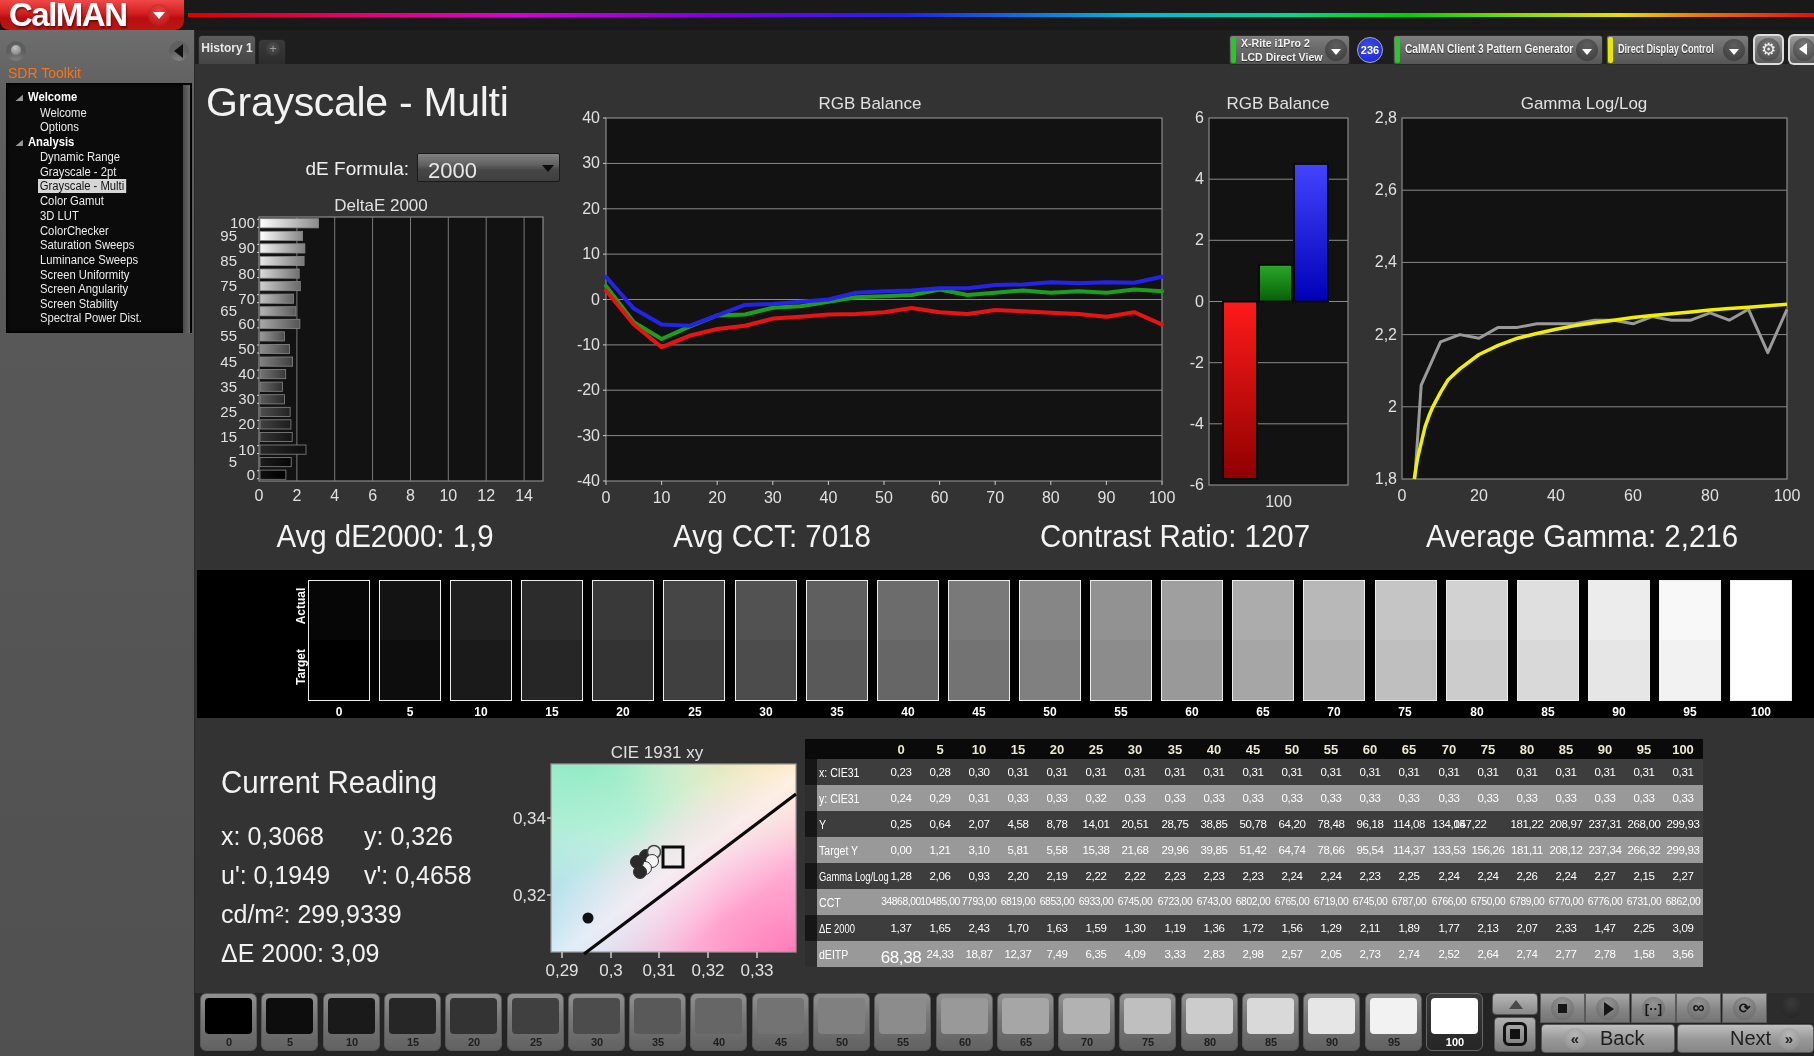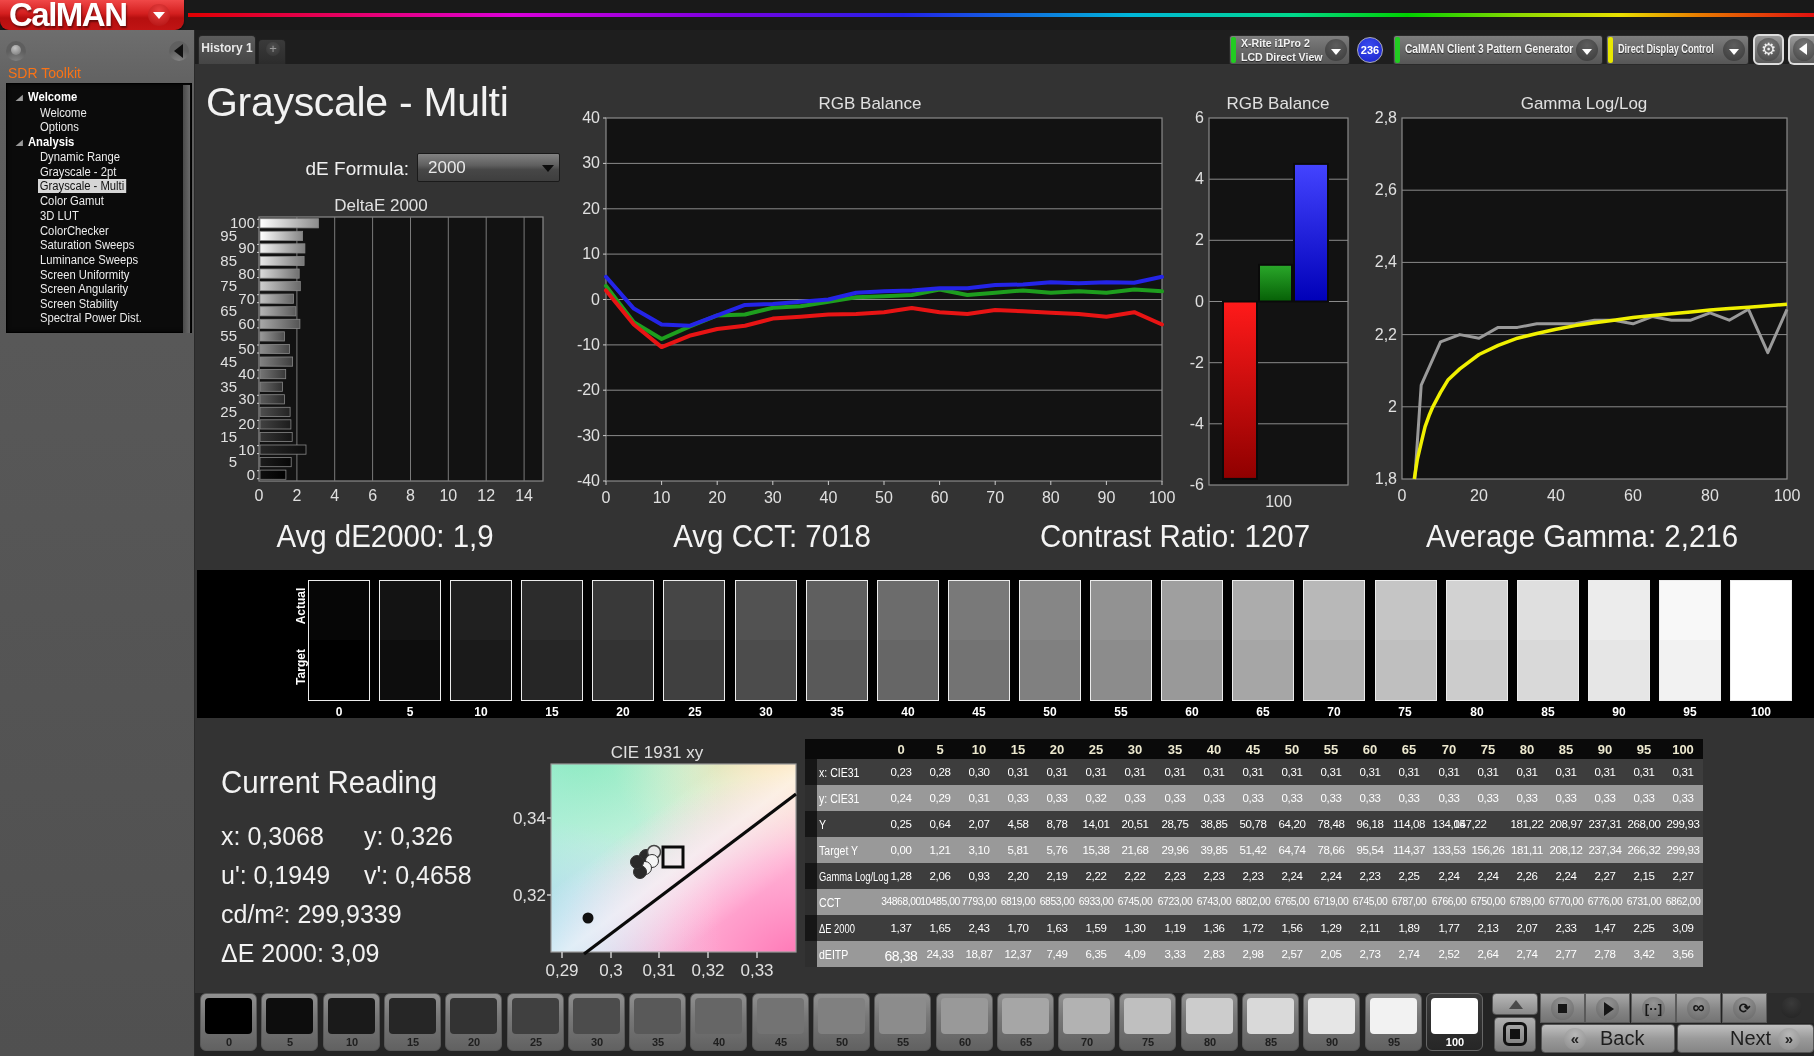--- a/index.html
+++ b/index.html
@@ -71,21 +71,21 @@
 <div class="abs" style="left:33px;top:169px;font-size:12.5px;color:#ececec;white-space:nowrap;transform:scaleX(0.9);transform-origin:0 0">Luminance Sweeps</div>
 <div class="abs" style="left:33px;top:184px;font-size:12.5px;color:#ececec;white-space:nowrap;transform:scaleX(0.9);transform-origin:0 0">Screen Uniformity</div>
 <div class="abs" style="left:33px;top:198px;font-size:12.5px;color:#ececec;white-space:nowrap;transform:scaleX(0.9);transform-origin:0 0">Screen Angularity</div>
 <div class="abs" style="left:33px;top:213px;font-size:12.5px;color:#ececec;white-space:nowrap;transform:scaleX(0.9);transform-origin:0 0">Screen Stability</div>
 <div class="abs" style="left:33px;top:227px;font-size:12.5px;color:#ececec;white-space:nowrap;transform:scaleX(0.9);transform-origin:0 0">Spectral Power Dist.</div>
 <div class="abs" style="left:176px;top:1px;width:7px;height:248px;background:linear-gradient(90deg,#4a4a4a,#6a6a6a)"></div>
 </div>
 <div class="abs" style="left:206px;top:79px;font-size:41px;color:#f2f2f2;letter-spacing:-0.3px">Grayscale - Multi</div>
 <div class="abs" style="left:409px;top:158px;font-size:19px;color:#f0f0f0;transform:translateX(-100%)">dE Formula:</div>
 <div class="abs" style="left:417px;top:153px;width:143px;height:29px;background:linear-gradient(180deg,#828282 0%,#5f5f5f 42%,#474747 58%,#3e3e3e 100%);border:1px solid #1a1a1a;border-radius:2px">
-      <div class="abs" style="left:10px;top:4px;font-size:17px;color:#e8e8e8">2000</div>
+      <div class="abs" style="left:10px;top:4px;font-size:22px;color:#e8e8e8">2000</div>
       <div class="abs" style="left:124px;top:11px;width:0;height:0;border-left:6px solid transparent;border-right:6px solid transparent;border-top:7px solid #0d0d0d"></div>
     </div>
 <svg class="abs" style="left:195px;top:193px" width="370" height="312" viewBox="0 0 370 312">
       <text x="186" y="18" font-size="17" fill="#e0e0e0" text-anchor="middle">DeltaE 2000</text>
       <rect x="64" y="24" width="284" height="264" fill="#121212" stroke="#8a8a8a" stroke-width="1.2"></rect>
       <line x1="101.9" y1="24" x2="101.9" y2="288" stroke="#7a7a7a" stroke-width="1"></line>
       <line x1="139.7" y1="24" x2="139.7" y2="288" stroke="#7a7a7a" stroke-width="1"></line>
       <line x1="177.6" y1="24" x2="177.6" y2="288" stroke="#7a7a7a" stroke-width="1"></line>
       <line x1="215.5" y1="24" x2="215.5" y2="288" stroke="#7a7a7a" stroke-width="1"></line>
       <line x1="253.3" y1="24" x2="253.3" y2="288" stroke="#7a7a7a" stroke-width="1"></line>
@@ -578,21 +578,21 @@
 <div class="abs" style="left:800px;top:79px;transform:translateX(-50%);font-size:11.5px;letter-spacing:-0.4px;color:#fff;white-space:nowrap">237,31</div>
 <div class="abs" style="left:839px;top:79px;transform:translateX(-50%);font-size:11.5px;letter-spacing:-0.4px;color:#fff;white-space:nowrap">268,00</div>
 <div class="abs" style="left:878px;top:79px;transform:translateX(-50%);font-size:11.5px;letter-spacing:-0.4px;color:#fff;white-space:nowrap">299,93</div>
 <div class="abs" style="left:0;top:98px;width:898px;height:26px;background:#999999"></div>
 <div class="abs" style="left:0;top:98px;width:12px;height:26px;background:#2e2e2e"></div>
 <div class="abs" style="left:14px;top:105px;font-size:12px;color:#fff;white-space:nowrap;transform:scaleX(0.88);transform-origin:0 50%">Target Y</div>
 <div class="abs" style="left:96px;top:105px;transform:translateX(-50%);font-size:11.5px;letter-spacing:-0.4px;color:#fff;white-space:nowrap">0,00</div>
 <div class="abs" style="left:135px;top:105px;transform:translateX(-50%);font-size:11.5px;letter-spacing:-0.4px;color:#fff;white-space:nowrap">1,21</div>
 <div class="abs" style="left:174px;top:105px;transform:translateX(-50%);font-size:11.5px;letter-spacing:-0.4px;color:#fff;white-space:nowrap">3,10</div>
 <div class="abs" style="left:213px;top:105px;transform:translateX(-50%);font-size:11.5px;letter-spacing:-0.4px;color:#fff;white-space:nowrap">5,81</div>
-<div class="abs" style="left:252px;top:105px;transform:translateX(-50%);font-size:11.5px;letter-spacing:-0.4px;color:#fff;white-space:nowrap">5,76</div>
+<div class="abs" style="left:252px;top:105px;transform:translateX(-50%);font-size:11.5px;letter-spacing:-0.4px;color:#fff;white-space:nowrap">5,58</div>
 <div class="abs" style="left:291px;top:105px;transform:translateX(-50%);font-size:11.5px;letter-spacing:-0.4px;color:#fff;white-space:nowrap">15,38</div>
 <div class="abs" style="left:330px;top:105px;transform:translateX(-50%);font-size:11.5px;letter-spacing:-0.4px;color:#fff;white-space:nowrap">21,68</div>
 <div class="abs" style="left:370px;top:105px;transform:translateX(-50%);font-size:11.5px;letter-spacing:-0.4px;color:#fff;white-space:nowrap">29,96</div>
 <div class="abs" style="left:409px;top:105px;transform:translateX(-50%);font-size:11.5px;letter-spacing:-0.4px;color:#fff;white-space:nowrap">39,85</div>
 <div class="abs" style="left:448px;top:105px;transform:translateX(-50%);font-size:11.5px;letter-spacing:-0.4px;color:#fff;white-space:nowrap">51,42</div>
 <div class="abs" style="left:487px;top:105px;transform:translateX(-50%);font-size:11.5px;letter-spacing:-0.4px;color:#fff;white-space:nowrap">64,74</div>
 <div class="abs" style="left:526px;top:105px;transform:translateX(-50%);font-size:11.5px;letter-spacing:-0.4px;color:#fff;white-space:nowrap">78,66</div>
 <div class="abs" style="left:565px;top:105px;transform:translateX(-50%);font-size:11.5px;letter-spacing:-0.4px;color:#fff;white-space:nowrap">95,54</div>
 <div class="abs" style="left:604px;top:105px;transform:translateX(-50%);font-size:11.5px;letter-spacing:-0.4px;color:#fff;white-space:nowrap">114,37</div>
 <div class="abs" style="left:644px;top:105px;transform:translateX(-50%);font-size:11.5px;letter-spacing:-0.4px;color:#fff;white-space:nowrap">133,53</div>
@@ -670,40 +670,40 @@
 <div class="abs" style="left:644px;top:183px;transform:translateX(-50%);font-size:11.5px;letter-spacing:-0.4px;color:#fff;white-space:nowrap">1,77</div>
 <div class="abs" style="left:683px;top:183px;transform:translateX(-50%);font-size:11.5px;letter-spacing:-0.4px;color:#fff;white-space:nowrap">2,13</div>
 <div class="abs" style="left:722px;top:183px;transform:translateX(-50%);font-size:11.5px;letter-spacing:-0.4px;color:#fff;white-space:nowrap">2,07</div>
 <div class="abs" style="left:761px;top:183px;transform:translateX(-50%);font-size:11.5px;letter-spacing:-0.4px;color:#fff;white-space:nowrap">2,33</div>
 <div class="abs" style="left:800px;top:183px;transform:translateX(-50%);font-size:11.5px;letter-spacing:-0.4px;color:#fff;white-space:nowrap">1,47</div>
 <div class="abs" style="left:839px;top:183px;transform:translateX(-50%);font-size:11.5px;letter-spacing:-0.4px;color:#fff;white-space:nowrap">2,25</div>
 <div class="abs" style="left:878px;top:183px;transform:translateX(-50%);font-size:11.5px;letter-spacing:-0.4px;color:#fff;white-space:nowrap">3,09</div>
 <div class="abs" style="left:0;top:202px;width:898px;height:26px;background:#999999"></div>
 <div class="abs" style="left:0;top:202px;width:12px;height:26px;background:#2e2e2e"></div>
 <div class="abs" style="left:14px;top:209px;font-size:12px;color:#fff;white-space:nowrap;transform:scaleX(0.88);transform-origin:0 50%">dEITP</div>
-<div class="abs" style="left:96px;top:209px;transform:translateX(-50%);font-size:14px;letter-spacing:-0.4px;color:#fff;white-space:nowrap">68,38</div>
+<div class="abs" style="left:96px;top:209px;transform:translateX(-50%);font-size:17px;letter-spacing:-0.4px;color:#fff;white-space:nowrap">68,38</div>
 <div class="abs" style="left:135px;top:209px;transform:translateX(-50%);font-size:11.5px;letter-spacing:-0.4px;color:#fff;white-space:nowrap">24,33</div>
 <div class="abs" style="left:174px;top:209px;transform:translateX(-50%);font-size:11.5px;letter-spacing:-0.4px;color:#fff;white-space:nowrap">18,87</div>
 <div class="abs" style="left:213px;top:209px;transform:translateX(-50%);font-size:11.5px;letter-spacing:-0.4px;color:#fff;white-space:nowrap">12,37</div>
 <div class="abs" style="left:252px;top:209px;transform:translateX(-50%);font-size:11.5px;letter-spacing:-0.4px;color:#fff;white-space:nowrap">7,49</div>
 <div class="abs" style="left:291px;top:209px;transform:translateX(-50%);font-size:11.5px;letter-spacing:-0.4px;color:#fff;white-space:nowrap">6,35</div>
 <div class="abs" style="left:330px;top:209px;transform:translateX(-50%);font-size:11.5px;letter-spacing:-0.4px;color:#fff;white-space:nowrap">4,09</div>
 <div class="abs" style="left:370px;top:209px;transform:translateX(-50%);font-size:11.5px;letter-spacing:-0.4px;color:#fff;white-space:nowrap">3,33</div>
 <div class="abs" style="left:409px;top:209px;transform:translateX(-50%);font-size:11.5px;letter-spacing:-0.4px;color:#fff;white-space:nowrap">2,83</div>
 <div class="abs" style="left:448px;top:209px;transform:translateX(-50%);font-size:11.5px;letter-spacing:-0.4px;color:#fff;white-space:nowrap">2,98</div>
 <div class="abs" style="left:487px;top:209px;transform:translateX(-50%);font-size:11.5px;letter-spacing:-0.4px;color:#fff;white-space:nowrap">2,57</div>
 <div class="abs" style="left:526px;top:209px;transform:translateX(-50%);font-size:11.5px;letter-spacing:-0.4px;color:#fff;white-space:nowrap">2,05</div>
 <div class="abs" style="left:565px;top:209px;transform:translateX(-50%);font-size:11.5px;letter-spacing:-0.4px;color:#fff;white-space:nowrap">2,73</div>
 <div class="abs" style="left:604px;top:209px;transform:translateX(-50%);font-size:11.5px;letter-spacing:-0.4px;color:#fff;white-space:nowrap">2,74</div>
 <div class="abs" style="left:644px;top:209px;transform:translateX(-50%);font-size:11.5px;letter-spacing:-0.4px;color:#fff;white-space:nowrap">2,52</div>
 <div class="abs" style="left:683px;top:209px;transform:translateX(-50%);font-size:11.5px;letter-spacing:-0.4px;color:#fff;white-space:nowrap">2,64</div>
 <div class="abs" style="left:722px;top:209px;transform:translateX(-50%);font-size:11.5px;letter-spacing:-0.4px;color:#fff;white-space:nowrap">2,74</div>
 <div class="abs" style="left:761px;top:209px;transform:translateX(-50%);font-size:11.5px;letter-spacing:-0.4px;color:#fff;white-space:nowrap">2,77</div>
 <div class="abs" style="left:800px;top:209px;transform:translateX(-50%);font-size:11.5px;letter-spacing:-0.4px;color:#fff;white-space:nowrap">2,78</div>
-<div class="abs" style="left:839px;top:209px;transform:translateX(-50%);font-size:11.5px;letter-spacing:-0.4px;color:#fff;white-space:nowrap">3,42</div>
+<div class="abs" style="left:839px;top:209px;transform:translateX(-50%);font-size:11.5px;letter-spacing:-0.4px;color:#fff;white-space:nowrap">1,58</div>
 <div class="abs" style="left:878px;top:209px;transform:translateX(-50%);font-size:11.5px;letter-spacing:-0.4px;color:#fff;white-space:nowrap">3,56</div>
 </div>
 <div class="abs" style="left:195px;top:993px;width:1619px;height:63px;background:#242424">
 <div class="abs" style="left:5px;top:0px;width:57px;height:58px;border-radius:6px;background:linear-gradient(180deg,#919191 0%,#787878 40%,#616161 100%);border:1px solid #585858">
         <div class="abs" style="left:4px;top:4px;width:47px;height:36px;border-radius:4px;background:rgb(0,0,0)"></div>
         <div class="abs" style="left:28px;top:42px;transform:translateX(-50%);font-size:11px;font-weight:bold;color:#1f1f1f">0</div>
       </div>
 <div class="abs" style="left:66px;top:0px;width:57px;height:58px;border-radius:6px;background:linear-gradient(180deg,#919191 0%,#787878 40%,#616161 100%);border:1px solid #585858">
         <div class="abs" style="left:4px;top:4px;width:47px;height:36px;border-radius:4px;background:rgb(13,13,13)"></div>
         <div class="abs" style="left:28px;top:42px;transform:translateX(-50%);font-size:11px;font-weight:bold;color:#1f1f1f">5</div>

